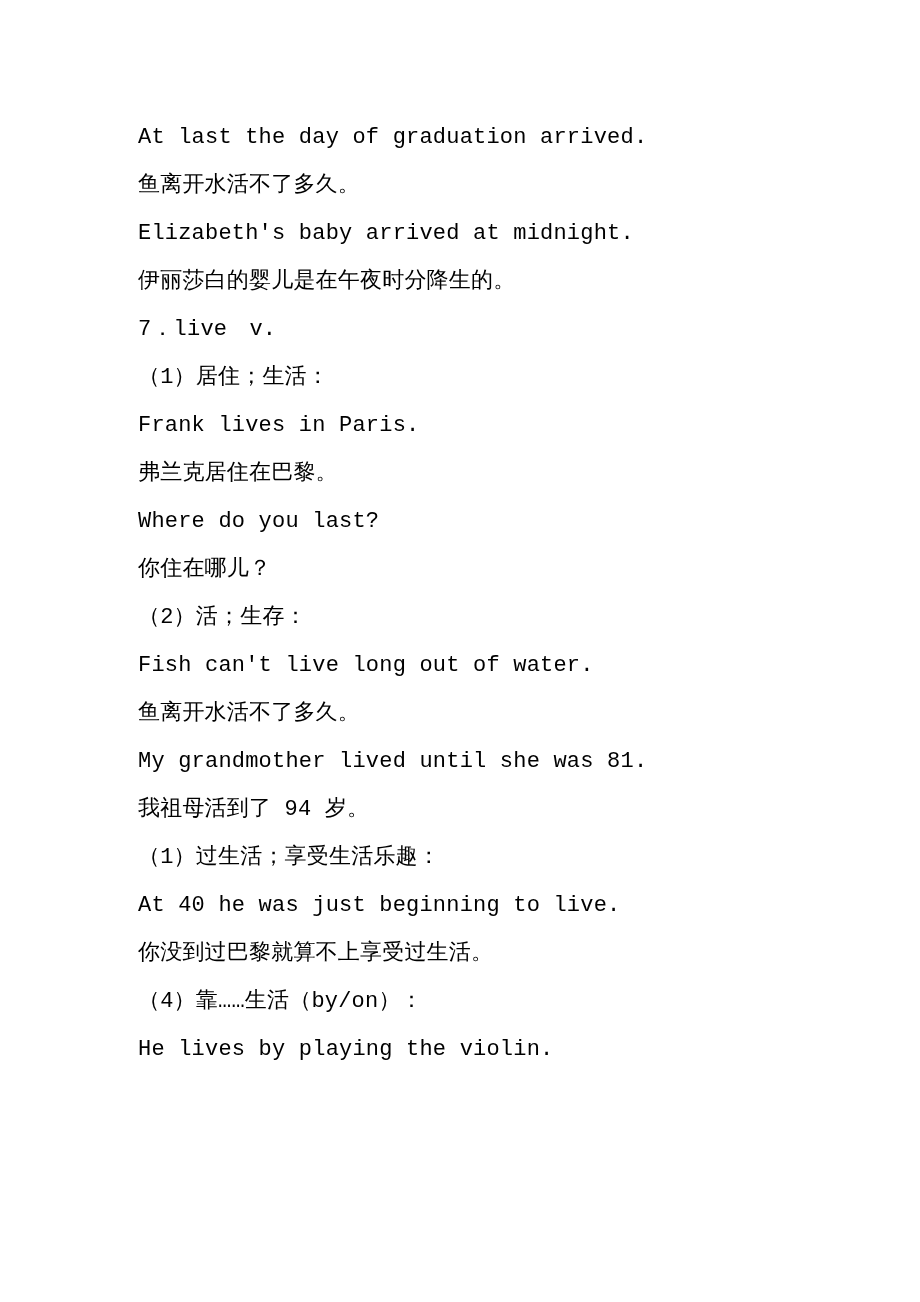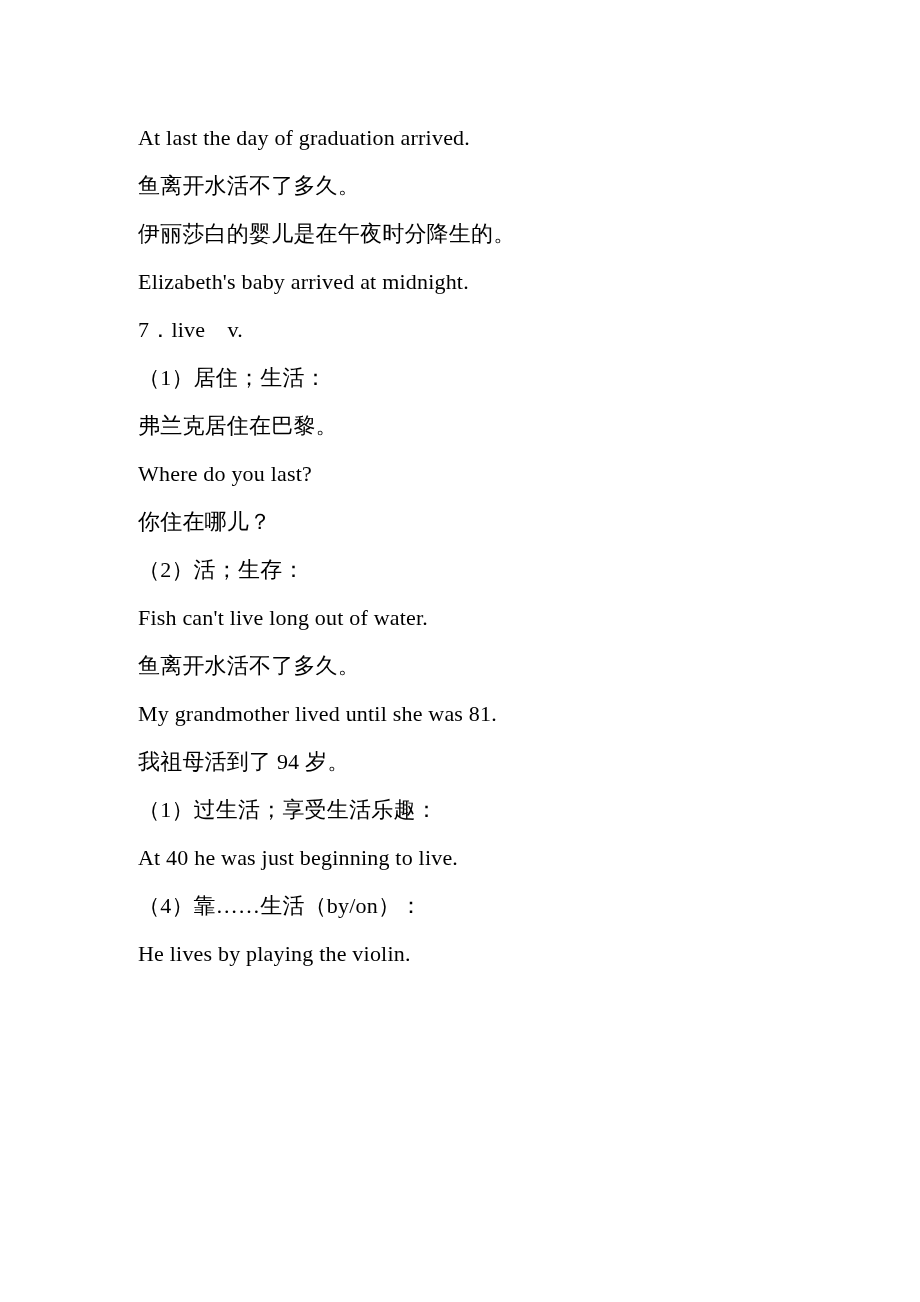--- a/index.html
+++ b/index.html
@@ -9,47 +9,49 @@
   }
   .page {
     position: relative;
     width: 920px;
     height: 1302px;
     background: #ffffff;
     overflow: hidden;
     box-sizing: border-box;
     padding: 114px 90px 0 138px;
     color: #000000;
-    font-family: Liberation Serif, serif;
+    font-family: Liberation Mono, monospace;
   }
   .doc-line {
     margin: 0;
     height: 48px;
     line-height: 48px;
     font-size: 22px;
     color: #000000;
     white-space: pre-wrap;
     letter-spacing: 0.2px;
   }
 </style>
 </head>
 <body>
 
 <div class="page">
   <p class="doc-line">At last the day of graduation arrived.</p>
   <p class="doc-line">鱼离开水活不了多久。</p>
+  <p class="doc-line">Elizabeth's baby arrived at midnight.</p>
   <p class="doc-line">伊丽莎白的婴儿是在午夜时分降生的。</p>
-  <p class="doc-line">Elizabeth's baby arrived at midnight.</p>
   <p class="doc-line">7．live　v.</p>
   <p class="doc-line">（1）居住；生活：</p>
+  <p class="doc-line">Frank lives in Paris.</p>
   <p class="doc-line">弗兰克居住在巴黎。</p>
   <p class="doc-line">Where do you last?</p>
   <p class="doc-line">你住在哪儿？</p>
   <p class="doc-line">（2）活；生存：</p>
   <p class="doc-line">Fish can't live long out of water.</p>
   <p class="doc-line">鱼离开水活不了多久。</p>
   <p class="doc-line">My grandmother lived until she was 81.</p>
   <p class="doc-line">我祖母活到了 94 岁。</p>
   <p class="doc-line">（1）过生活；享受生活乐趣：</p>
   <p class="doc-line">At 40 he was just beginning to live.</p>
+  <p class="doc-line">你没到过巴黎就算不上享受过生活。</p>
   <p class="doc-line">（4）靠……生活（by/on）：</p>
   <p class="doc-line">He lives by playing the violin.</p>
 </div>
 
 </body></html>

